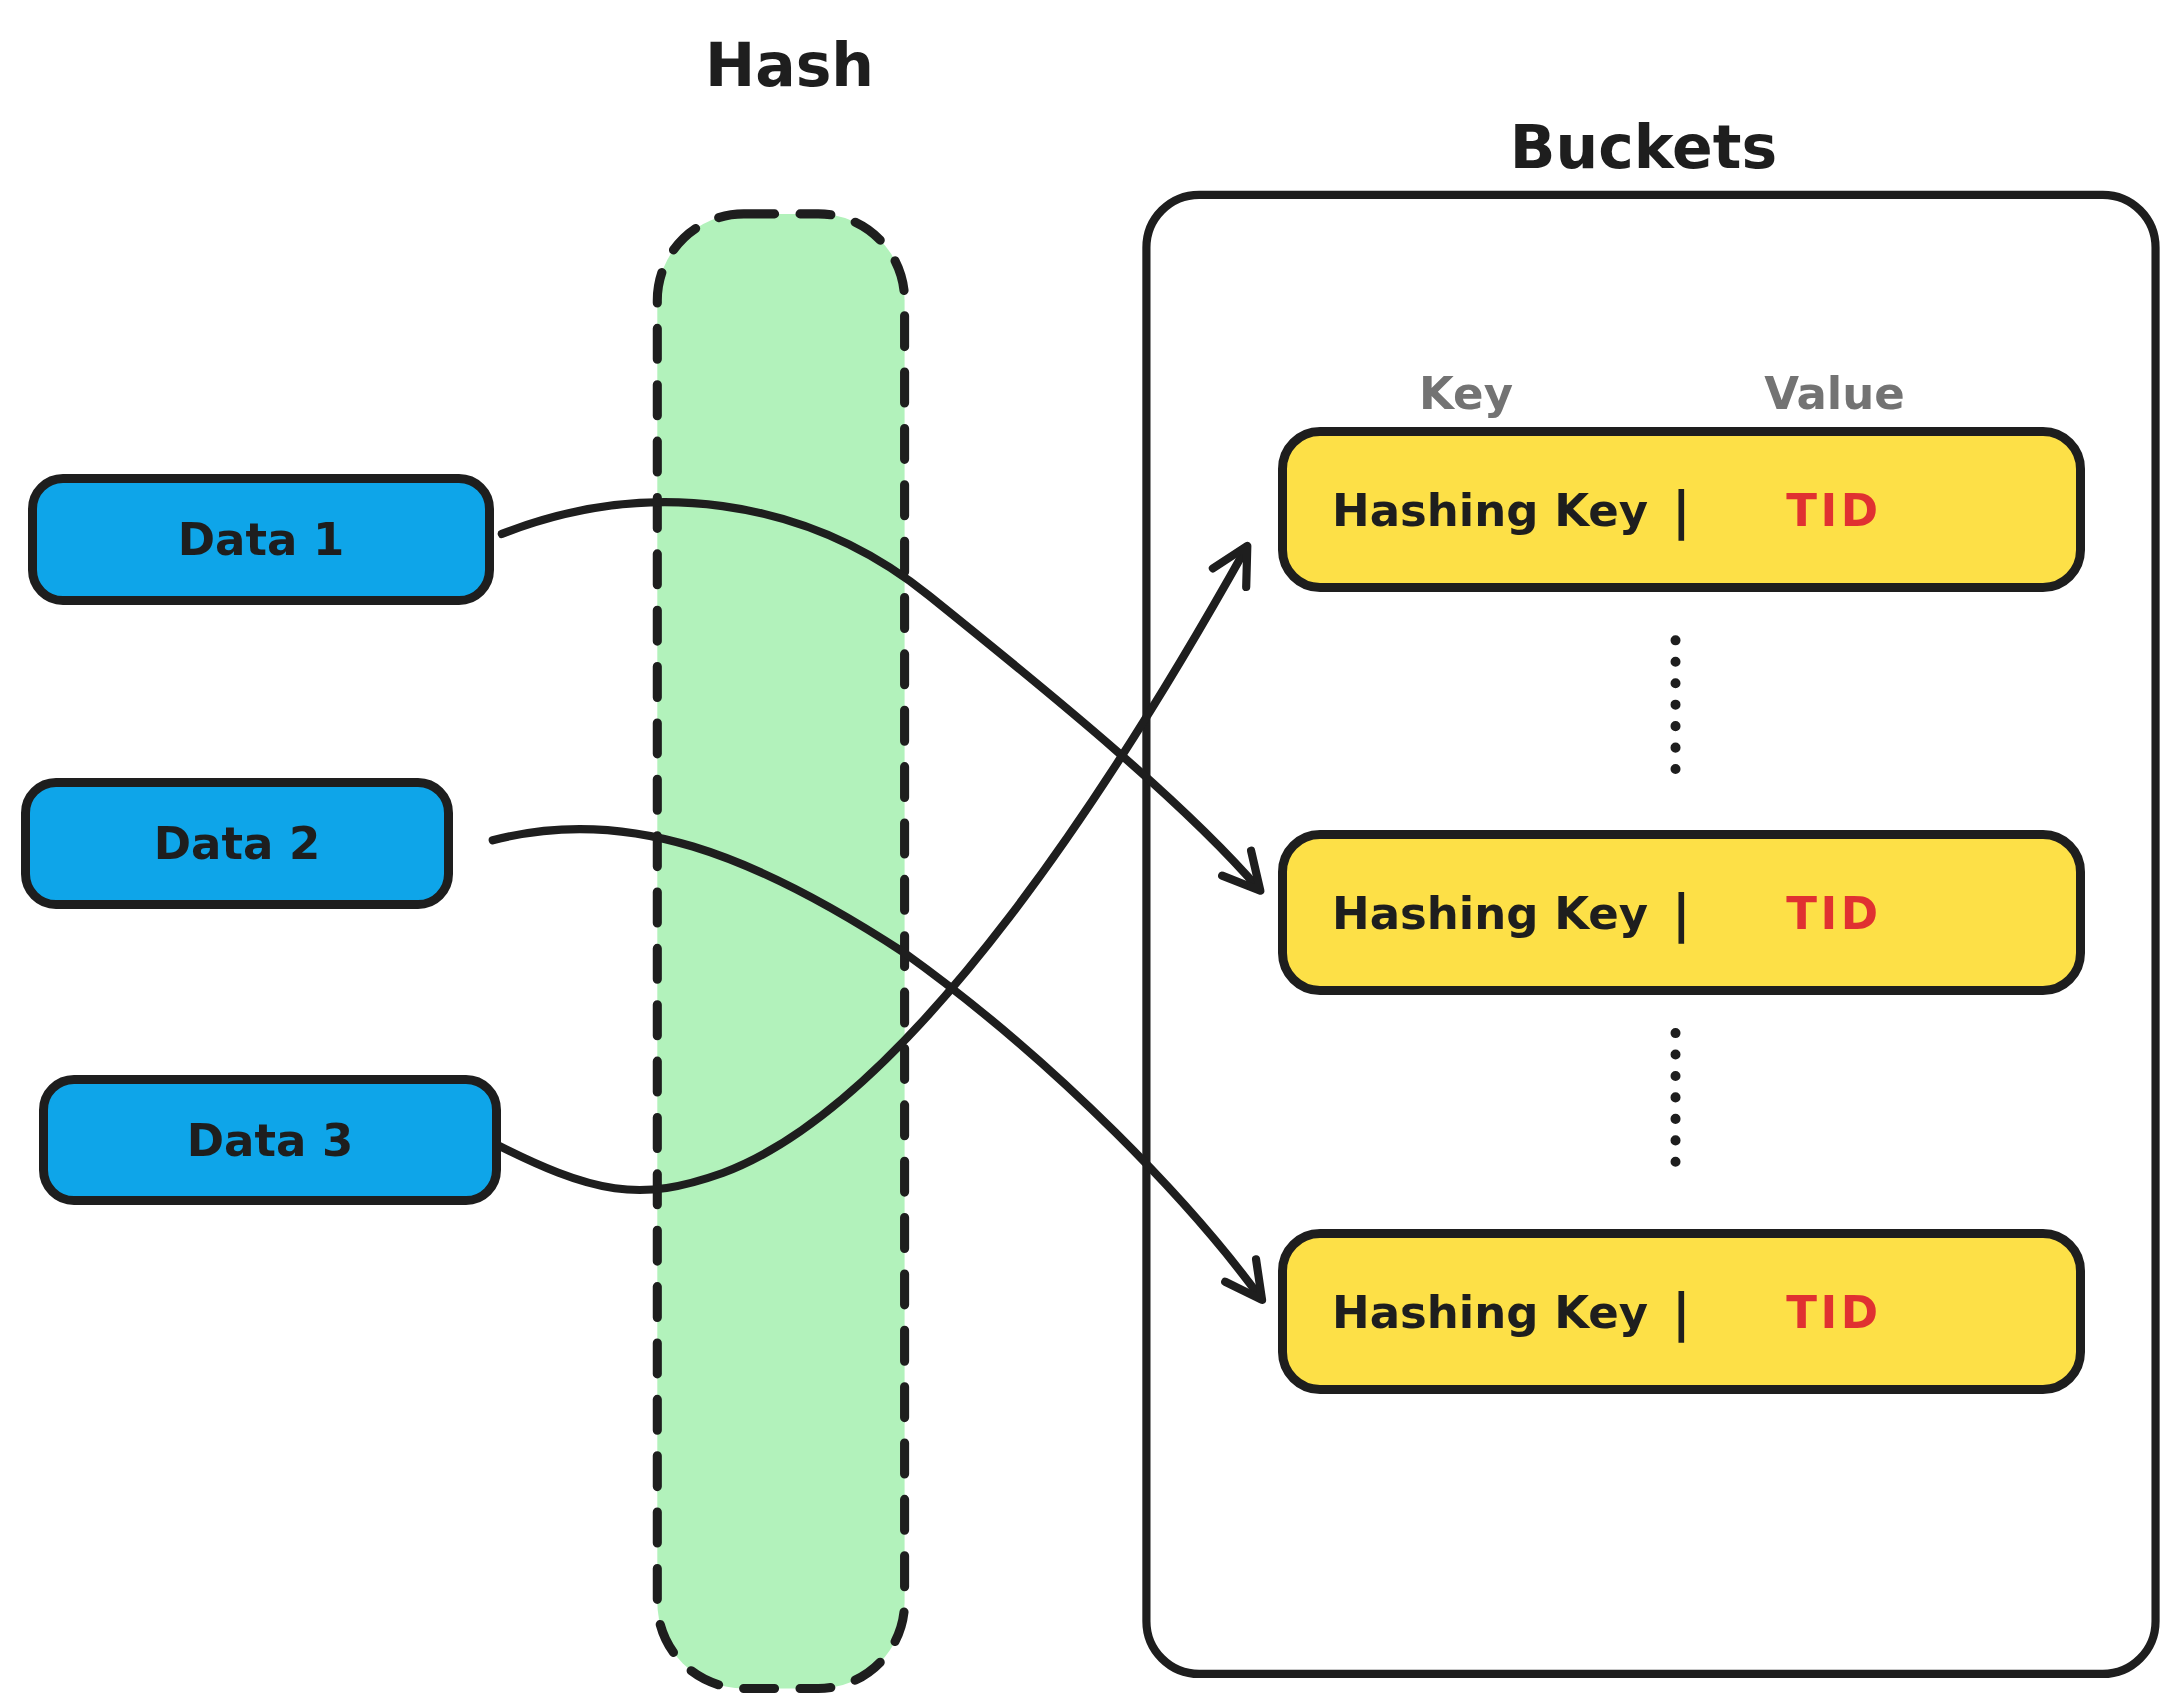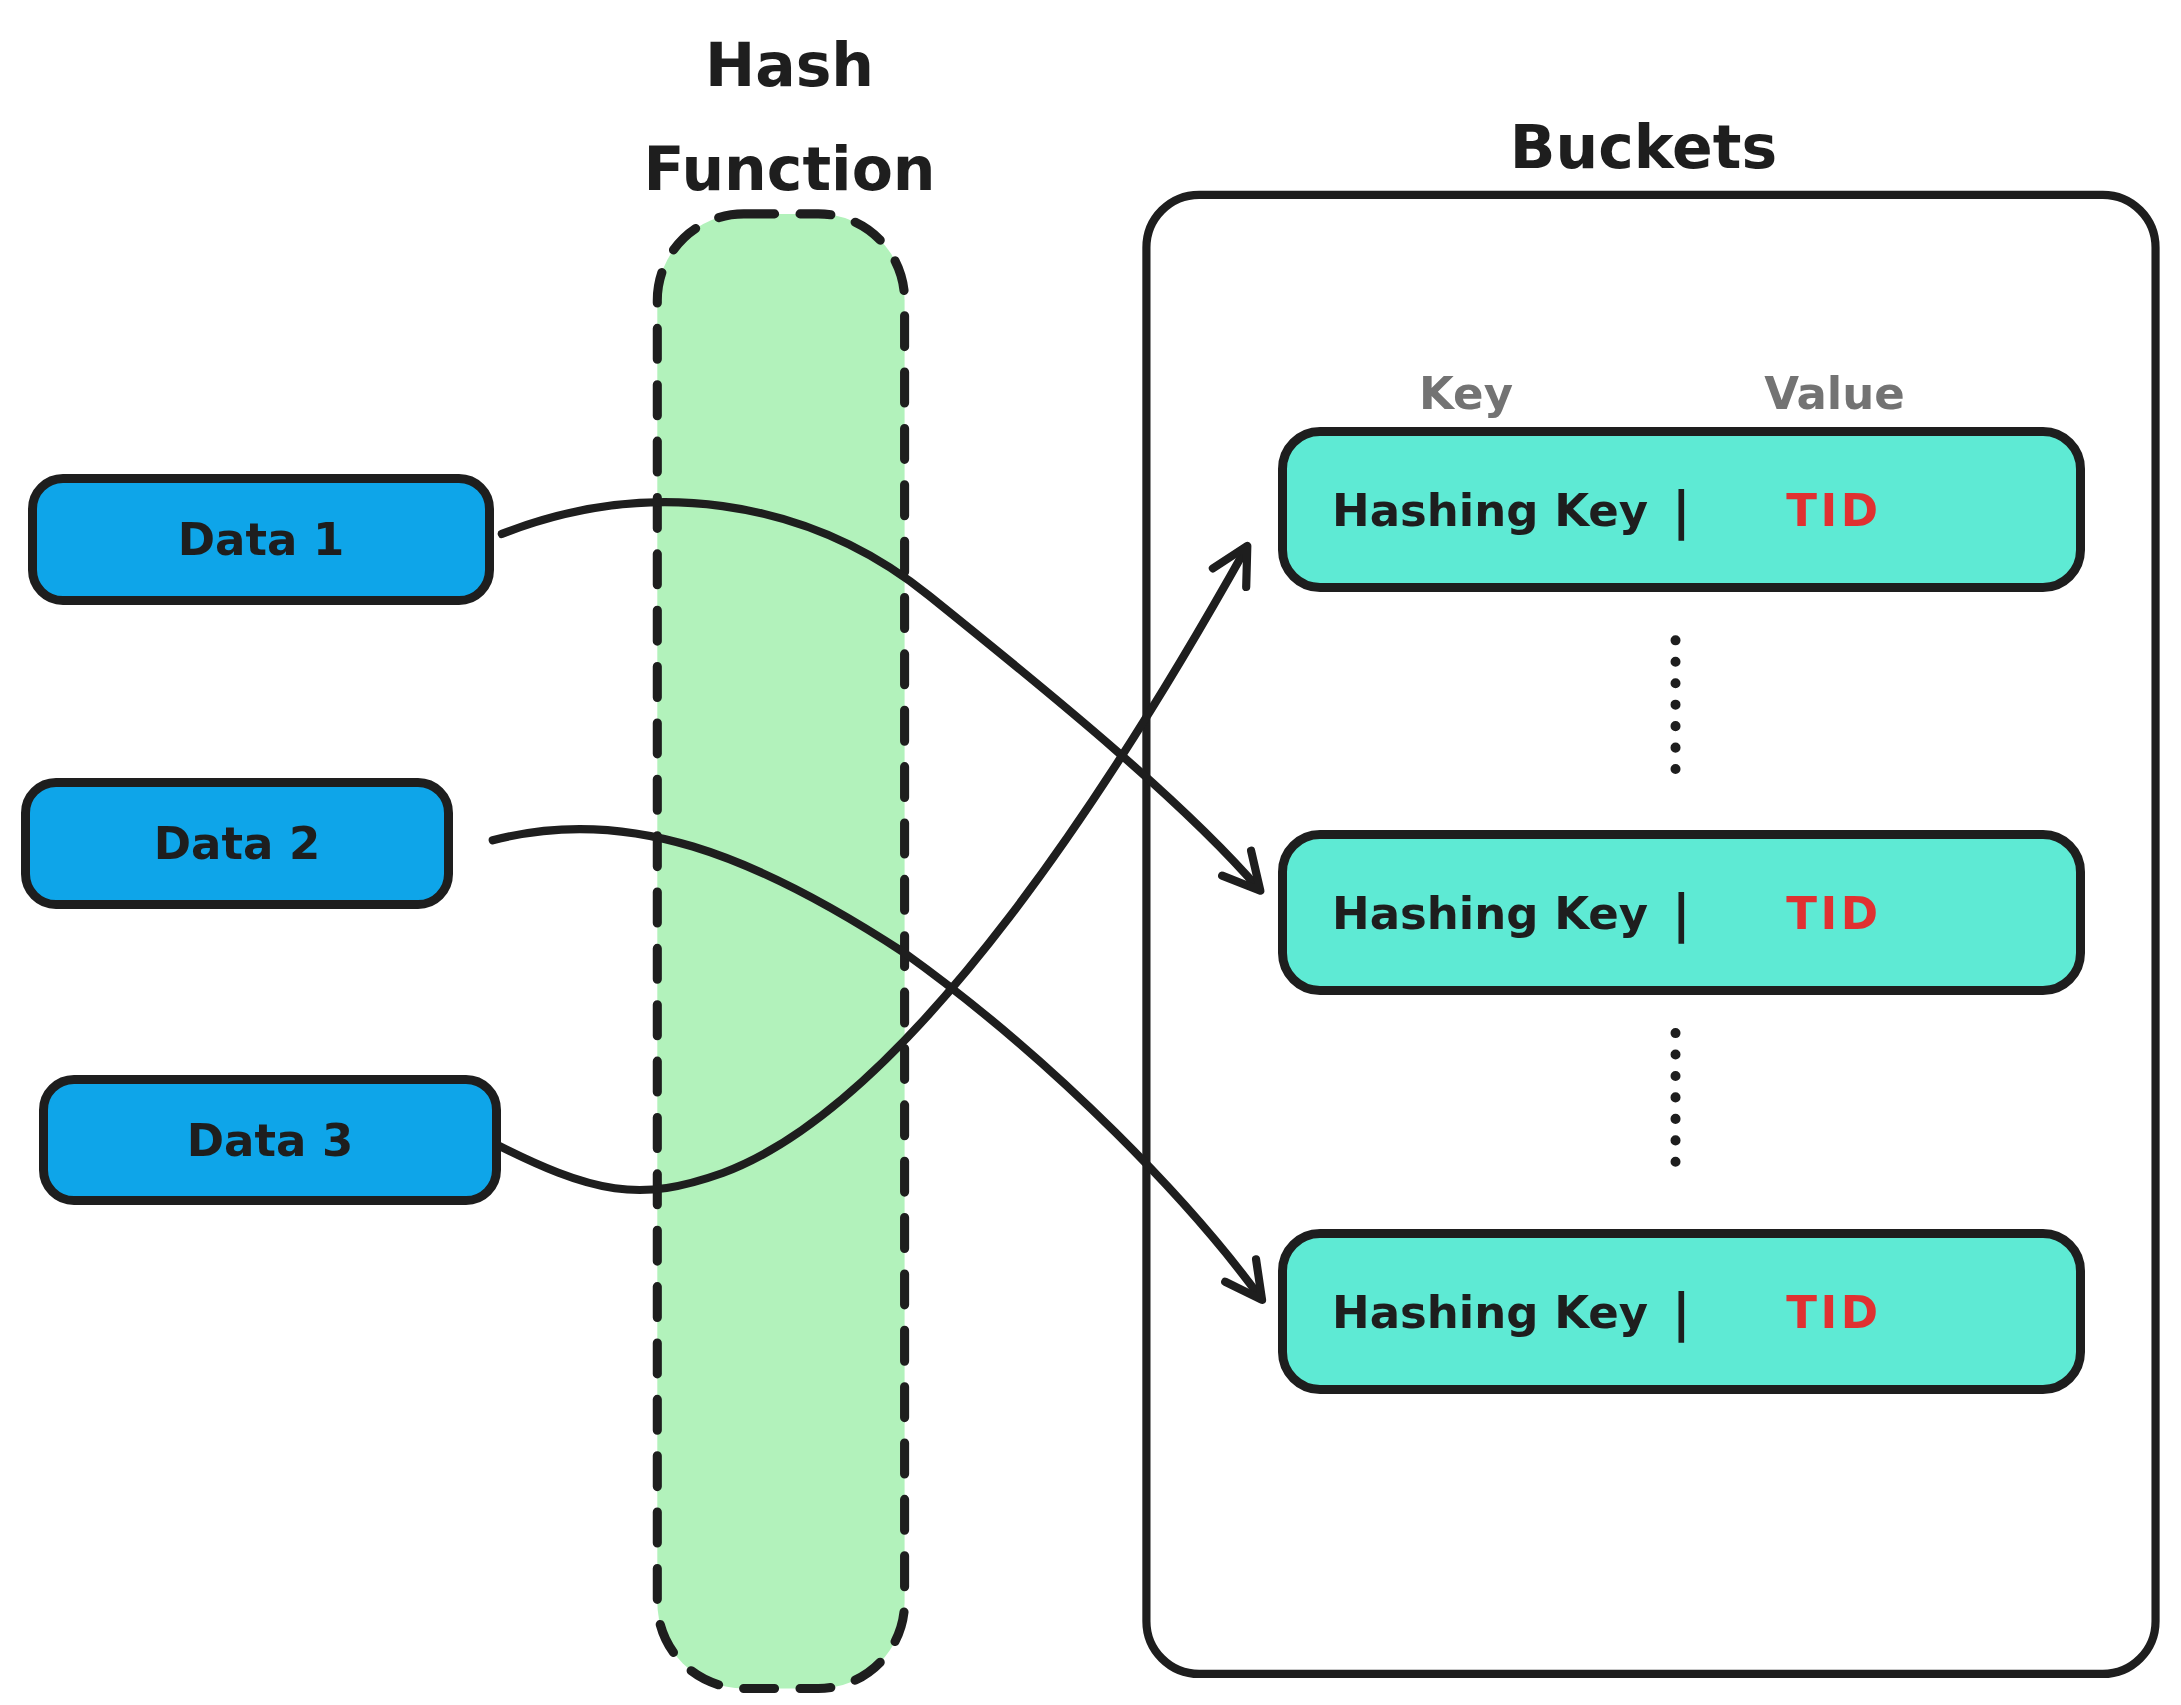--- a/index.html
+++ b/index.html
@@ -23,21 +23,21 @@
   .data-box{
     box-sizing:border-box;
     background:#0ea5e9;
     border:9px solid #1e1e1e;
     border-radius:35px;
     display:flex;align-items:center;justify-content:center;
     font-size:45px;font-weight:bold;color:#1e1e1e;
   }
   .bucket-row{
     box-sizing:border-box;
-    background:#5eead4;
+    background:#fde047;
     border:9px solid #1e1e1e;
     border-radius:42px;
     position:absolute;
     left:1278px;width:807px;height:165px;
   }
   .row-key{
     position:absolute;left:45px;top:50%;transform:translateY(-50%);
     font-size:45px;font-weight:bold;color:#1e1e1e;white-space:nowrap;
   }
   .row-sep{
@@ -70,21 +70,20 @@
     <line x1="1843" y1="704" x2="1843" y2="866" stroke="#1e1e1e" stroke-width="11" stroke-dasharray="0.1 23.5" stroke-linecap="round"></line>
     <line x1="1843" y1="1136" x2="1843" y2="1300" stroke="#1e1e1e" stroke-width="11" stroke-dasharray="0.1 23.5" stroke-linecap="round"></line>
 
     <path d="M 552 587 C 710 525, 885 545, 1022 655 C 1165 770, 1305 885, 1385 978" fill="none" stroke="#1e1e1e" stroke-width="9" stroke-linecap="round" marker-end="url(#arrowhead)"></path>
     <path d="M 542 924 C 690 885, 830 940, 995 1048 C 1165 1170, 1312 1325, 1387 1428" fill="none" stroke="#1e1e1e" stroke-width="9" stroke-linecap="round" marker-end="url(#arrowhead)"></path>
     <path d="M 535 1253 C 655 1315, 705 1322, 795 1290 C 1005 1212, 1235 845, 1371 602" fill="none" stroke="#1e1e1e" stroke-width="9" stroke-linecap="round" marker-end="url(#arrowhead)"></path>
   </svg>
 
   <div class="abs title" style="left:562px;top:12.7px;width:455px;">
     <div>Hash</div>
-    <div>Function</div>
   </div>
 
   <div class="abs title" style="left:1416px;top:95px;width:455px;">Buckets</div>
 
   <div class="abs col-header" style="left:1375px;top:367px;width:182px;">Key</div>
   <div class="abs col-header" style="left:1721px;top:367px;width:227px;">Value</div>
 
   <div class="abs data-box" style="left:28px;top:474px;width:466px;height:131px;">
     <span>Data 1</span>
   </div>

